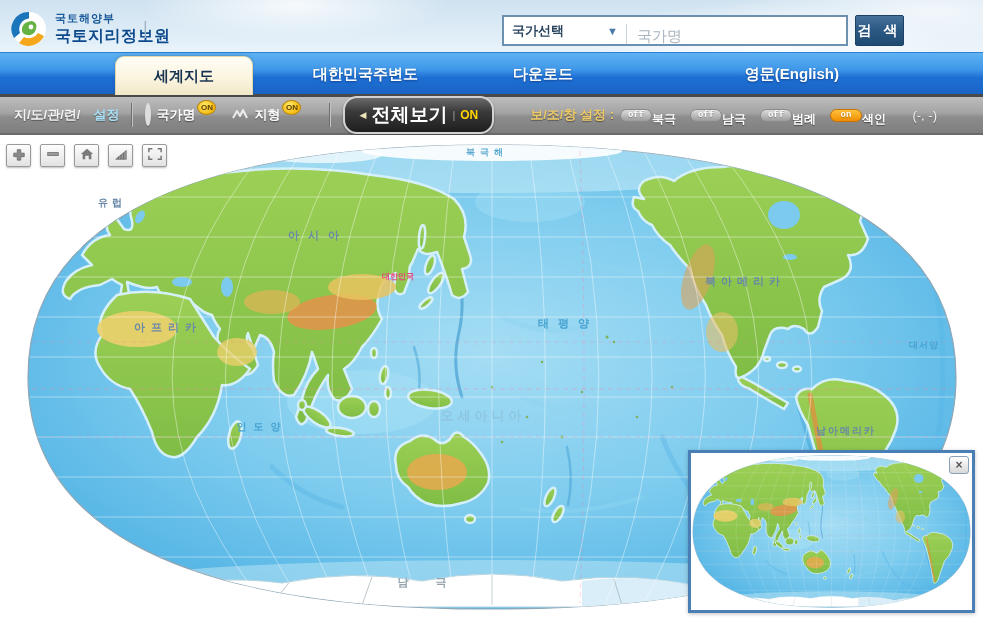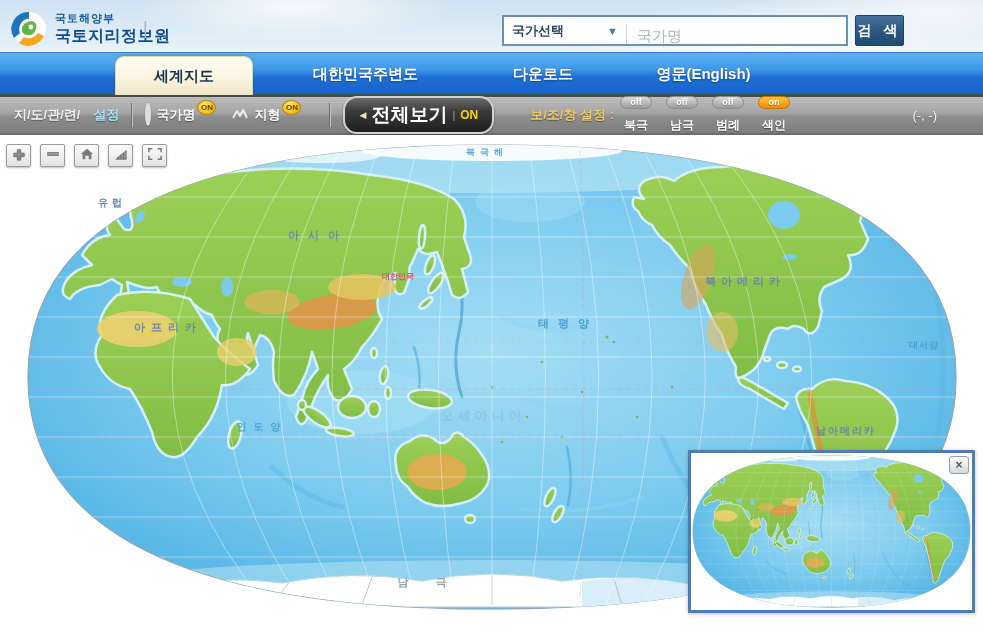--- a/index.html
+++ b/index.html
@@ -72,21 +72,21 @@
   .overview-btn { display:flex; align-items:center; gap:5px; padding:4px 14px; border-radius:14px;
     background:linear-gradient(180deg,#6a6a6a 0%,#3a3a3a 40%,#1e1e1e 100%);
     border:2px solid #d2d2d2; box-shadow:0 1px 2px rgba(0,0,0,.4); cursor:pointer; }
   .overview-btn .arr { color:#efe6b8; font-size:9px; }
   .overview-btn .ob-label { color:#fff; font-size:19px; font-weight:bold; }
   .overview-btn .ob-sep { color:#9a9a9a; font-size:11px; }
   .overview-btn .ob-state { color:#ffd400; font-size:12px; font-weight:bold; }
   .aux { display:flex; align-items:center; margin-left:36px; gap:6px; }
   .aux-title { font-size:13px; font-weight:bold; color:#eec968; text-shadow:0 1px 1px rgba(0,0,0,.4);
     white-space:nowrap; }
-  .aux-toggle { display:flex; flex-direction:column; align-items:center; cursor:pointer; }
+  .aux-toggle { display:flex; flex-direction:row; align-items:center; cursor:pointer;font-family:Liberation Mono, monospace; }
   .aux-pill { width:32px; height:13px; border-radius:7px; font-size:9px; font-weight:bold;
     display:flex; align-items:center; justify-content:center; color:#fff; line-height:1; }
   .aux-pill.off { background:linear-gradient(180deg,#dcdcdc,#9c9c9c); border:1px solid #8a8a8a;
     text-shadow:0 1px 1px rgba(0,0,0,.3); }
   .aux-pill.on { background:linear-gradient(180deg,#ffc23d,#ef8e00); border:1px solid #c87000;
     text-shadow:0 1px 1px rgba(120,60,0,.5); }
   .aux-toggle .at-label { font-size:12px; font-weight:bold; color:#fff;
     text-shadow:0 1px 1px rgba(0,0,0,.45); margin-top:8px; }
   .coords { margin-left:auto; margin-right:46px; color:#f2f2f2; font-size:13px;
     text-shadow:0 1px 1px rgba(0,0,0,.35); }
@@ -331,21 +331,21 @@
         <input class="search-input" type="text" placeholder="국가명" style="">
       </div>
       <button class="search-btn">검 색</button>
     </div>
   </div>
 
   <div class="tabbar" id="tabbar">
       <div class="tab active" style="left: 115px; width: 138px;">세계지도</div>
       <div class="tab" style="left: 253px; width: 225px;">대한민국주변도</div>
       <div class="tab" style="left: 478px; width: 130px;">다운로드</div>
-      <div class="tab" style="left: 596px; width: 215px;">영문(English)</div>
+      <div class="tab" style="left: 624px; width: 215px; text-align: right;">영문(English)</div>
     </div>
 
   <div class="toolbar">
     <div class="tb-label">
       <span>지/도/관/련/</span><span class="accent">설정</span>
     </div>
     <div class="tb-div"></div>
     <div id="layer-toggles" style="display:flex;align-items:center">
         <div class="layer-toggle">
           <span><span class="radio-ic"></span></span>

